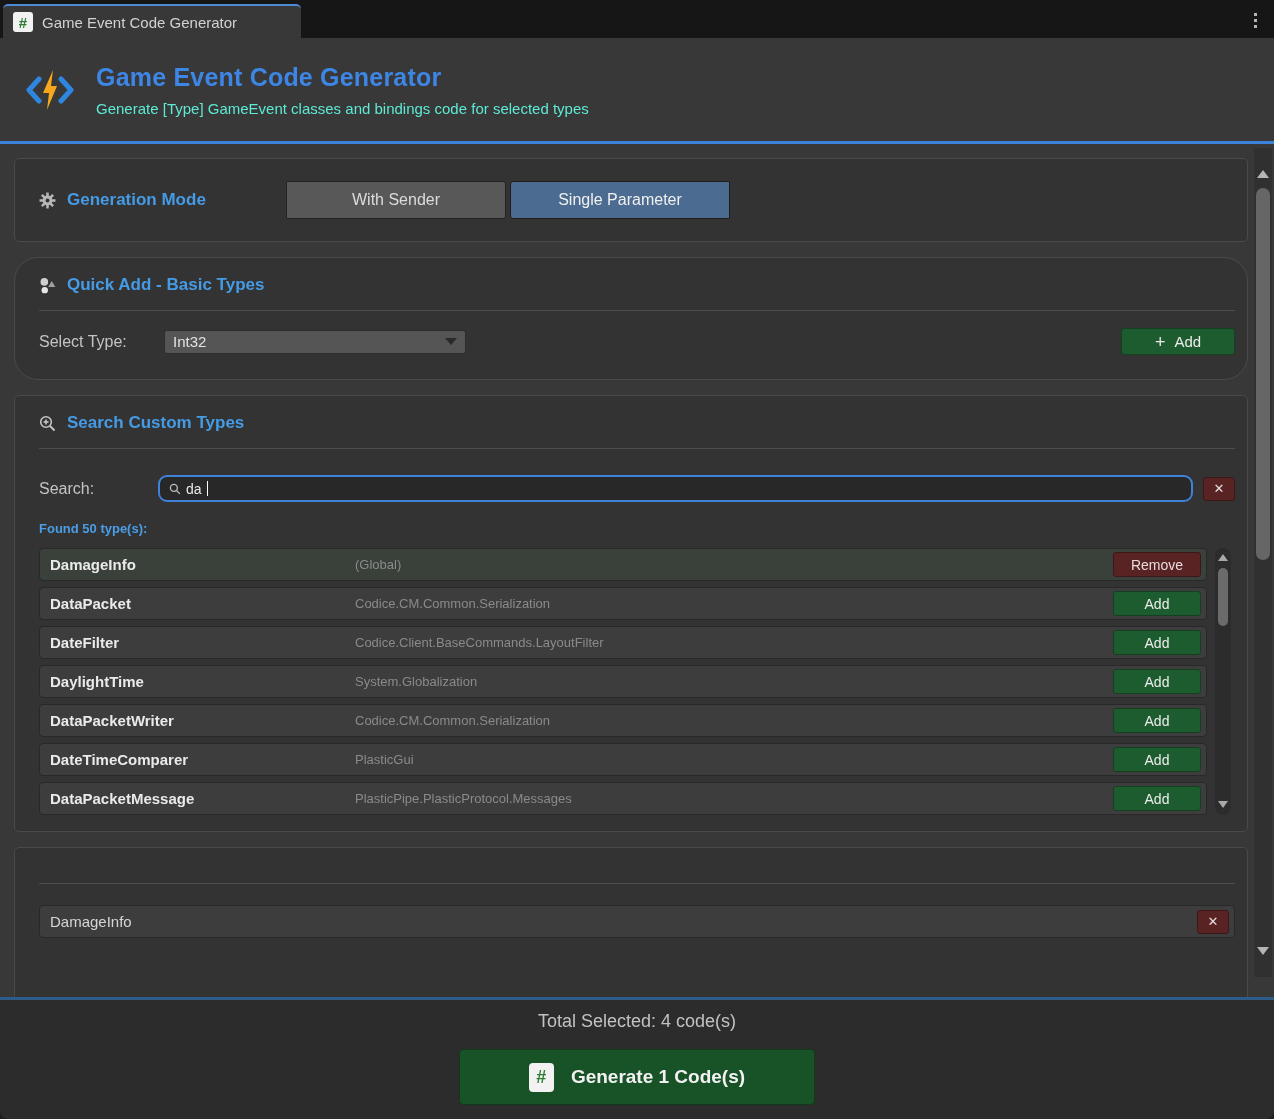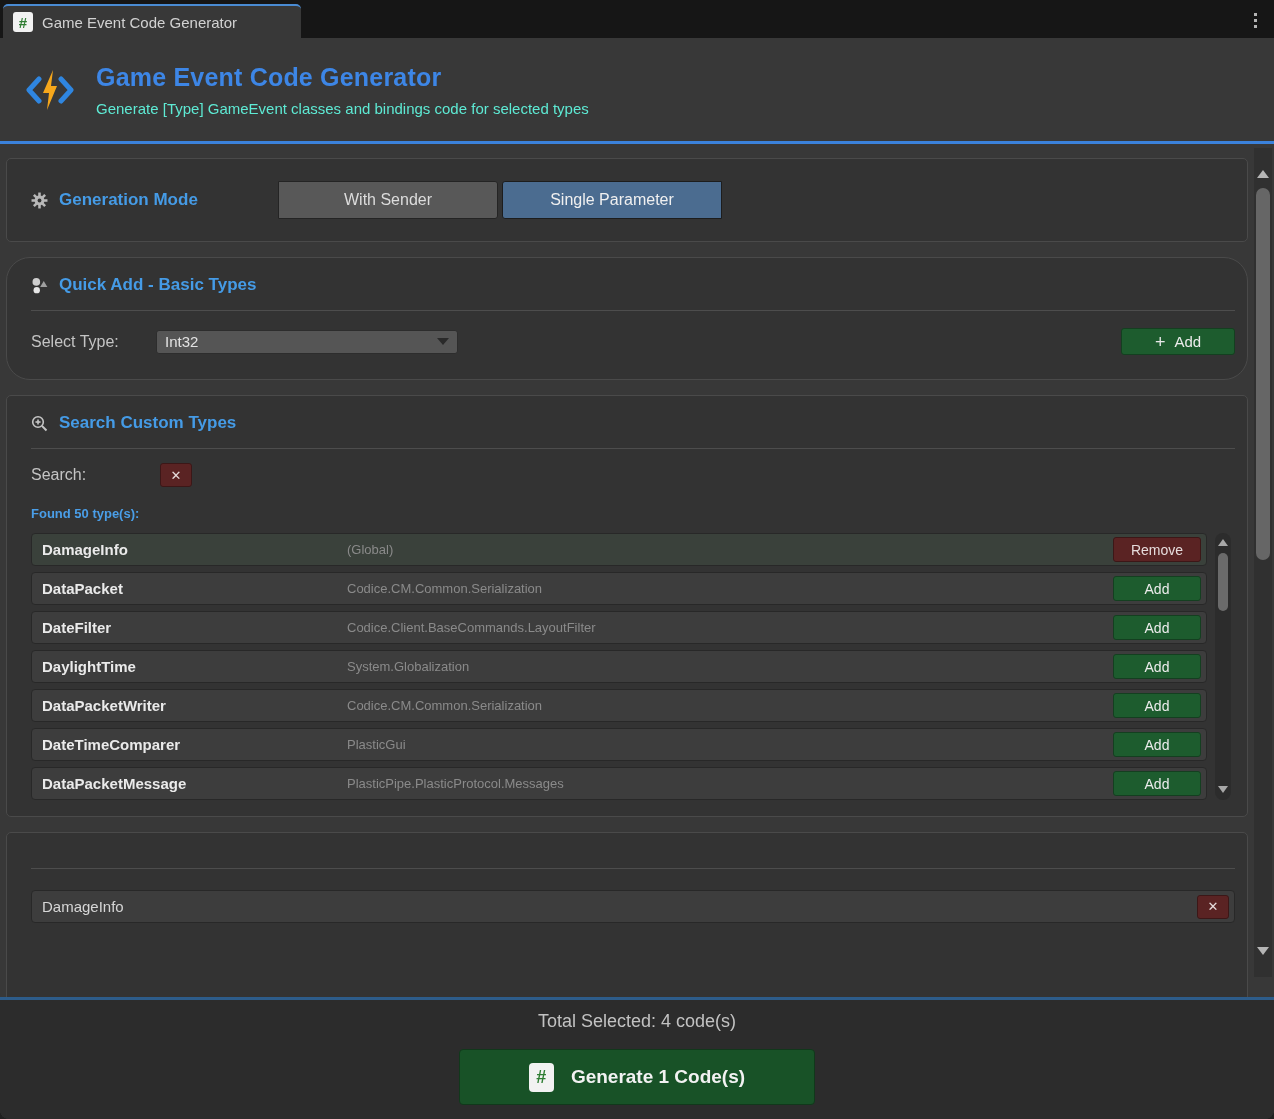--- a/index.html
+++ b/index.html
@@ -23,21 +23,21 @@
   .kebab i { width:3px; height:3px; background:#b4b4b4; display:block; }
 
   
   .header { height:103px; display:flex; align-items:center; padding:0 0 0 26px; gap:22px; background:#383838; }
   .logo { width:48px; height:48px; flex:0 0 auto; }
   .h-title { color:#3d86e6; font-size:25px; font-weight:bold; letter-spacing:.2px; }
   .h-sub { color:#5eead4; font-size:15px; margin-top:8px; }
   .header-line { height:3px; background:#3b82dc; }
 
   
-  .content { position:relative; height:853px; padding:14px 26px 0 6px; overflow:hidden; }
+  .content { position:relative; height:853px; padding:14px 26px 0 14px; overflow:hidden; }
   .panel { background:#333333; border:1px solid #4a4a4a; border-radius:5px;
            padding:0 12px 0 24px; margin-bottom:15px; }
   .sec-head { display:flex; align-items:center; gap:11px; }
   .sec-title { color:#459be6; font-size:17px; font-weight:bold; }
   .divider { height:1px; background:#4d4d4d; margin-top:15px; }
   .icon16 { width:17px; height:17px; flex:0 0 auto; }
 
   
   .panel.genmode { padding:22px 24px; display:flex; align-items:center; }
   .gm-left { display:flex; align-items:center; gap:11px; width:247px; }
@@ -60,21 +60,21 @@
                    border-top:7px solid #2a2a2a; }
   .btn-green { background:#1d5c2e; border:1px solid #143f20; border-radius:3px; color:#ececec;
                display:flex; align-items:center; justify-content:center; cursor:pointer; }
   .btn-red { background:#5a2323; border:1px solid #3c1717; border-radius:3px; color:#e6dcdc;
              display:flex; align-items:center; justify-content:center; cursor:pointer; }
   .qa-add { width:114px; height:27px; font-size:15px; gap:9px; margin-left:auto; }
   .plus-glyph { font-size:18px; line-height:1; color:#e8e8e8; }
 
   
   .panel.search { padding-top:17px; padding-bottom:16px; }
-  .search-row { display:flex; align-items:center; margin-top:14px; }
+  .search-row { display:flex; align-items:center; margin-top:26px; }
   .search-row .field-label { width:119px; }
   .search-input { flex:1; height:27px; background:#282828; border:2px solid #3f82d8; border-radius:9px;
                   display:flex; align-items:center; padding:0 9px; gap:5px; cursor:text; }
   .search-input .q { color:#e8e8e8; font-size:14px; }
   .caret { width:1px; height:15px; background:#ffffff; display:inline-block; }
   .x-btn { width:32px; height:24px; margin-left:10px; font-size:13px; flex:0 0 auto; }
   .found { color:#4a9ee8; font-size:13px; font-weight:bold; margin-top:19px; }
 
   .results-wrap { position:relative; margin-top:12px; padding-right:28px; }
   .rows { display:flex; flex-direction:column; gap:6px; }
@@ -209,20 +209,28 @@
           <line x1="4.2" y1="6.6" x2="9" y2="6.6" stroke="#c6c6c6" stroke-width="1.5"></line>
           <line x1="6.6" y1="4.2" x2="6.6" y2="9" stroke="#c6c6c6" stroke-width="1.5"></line>
           <line x1="10.4" y1="10.4" x2="14.6" y2="14.6" stroke="#c6c6c6" stroke-width="1.8"></line>
         </svg>
         <span class="sec-title">Search Custom Types</span>
       </div>
       <div class="divider"></div>
 
       <div class="search-row">
         <span class="field-label">Search:</span>
+        <div class="search-input">
+          <svg width="12" height="12" viewBox="0 0 16 16">
+            <circle cx="6.5" cy="6.5" r="4.6" fill="none" stroke="#bdbdbd" stroke-width="1.8"></circle>
+            <line x1="10" y1="10" x2="14.5" y2="14.5" stroke="#bdbdbd" stroke-width="1.8"></line>
+          </svg>
+          <span class="q">da</span>
+          <span class="caret"></span>
+        </div>
         <div class="btn-red x-btn">
           <span>✕</span>
         </div>
       </div>
 
       <div class="found">Found 50 type(s):</div>
 
       <div class="results-wrap">
         <div class="rows">
 

